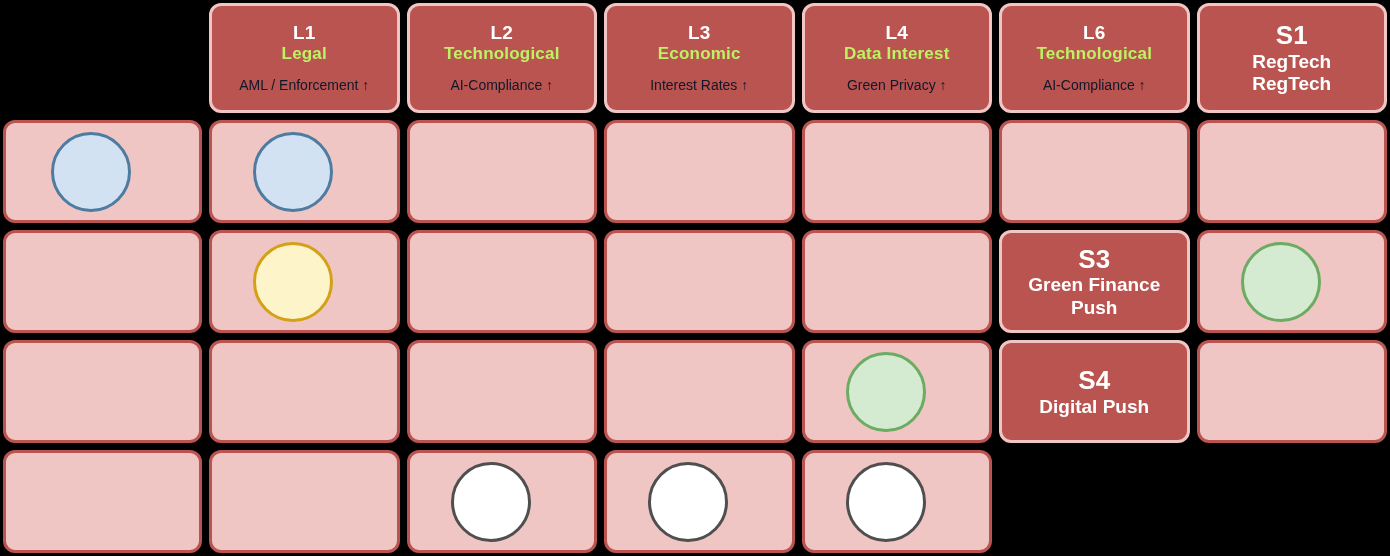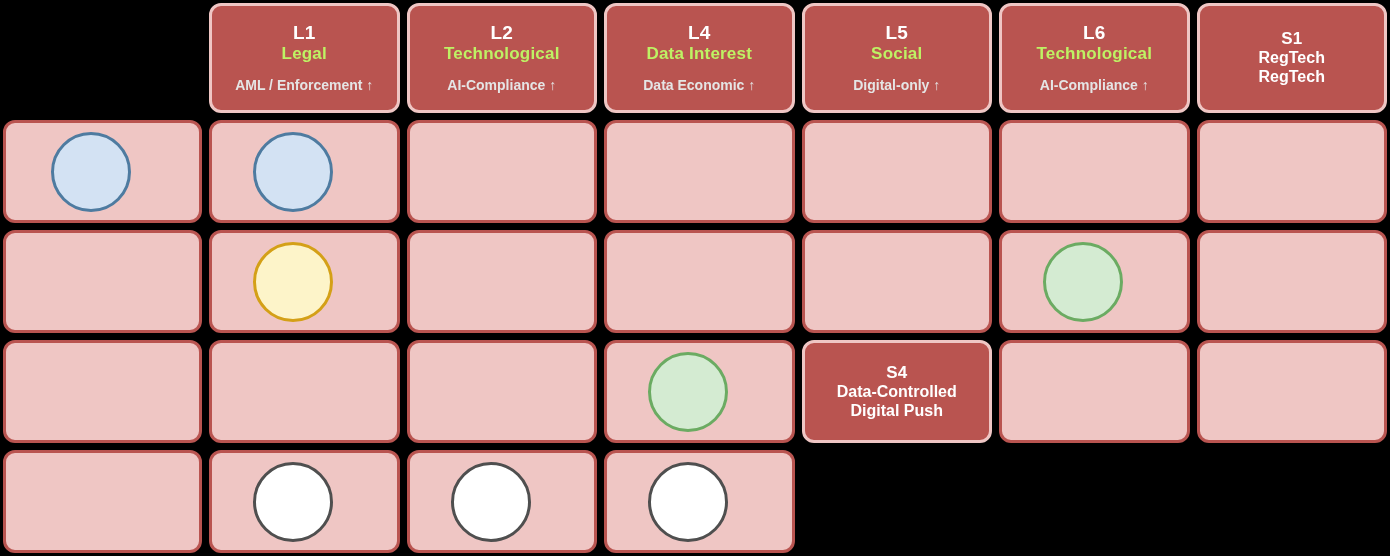--- a/index.html
+++ b/index.html
@@ -61,22 +61,22 @@
   }
   .hcell .name {
     color: #bef264;
     font-weight: bold;
     font-size: 17px;
     line-height: 1.12;
     letter-spacing: .2px;
     white-space: nowrap;
   }
   .hcell .sub {
-    color: #e5e5e5;
-    font-weight: bold;
+    color: #0f172a;
+    font-weight: normal;
     font-size: 14px;
     line-height: 1.2;
     margin-top: 14px;
     white-space: nowrap;
   }
 
   
   .rowhead {
     background: #b95450;
     border: 3px solid #efc6c4;
@@ -86,27 +86,27 @@
     align-items: center;
     justify-content: center;
     box-sizing: border-box;
     text-align: center;
     padding: 4px 6px;
     overflow: hidden;
   }
   .rowhead .code {
     color: #ffffff;
     font-weight: bold;
-    font-size: 17px;
+    font-size: 26px;
     line-height: 1.18;
   }
   .rowhead .name {
     color: #ffffff;
     font-weight: bold;
-    font-size: 16px;
+    font-size: 19px;
     line-height: 1.18;
   }
 
   
   .cell {
     background: #efc6c4;
     border: 3px solid #b95450;
     border-radius: 12px;
     box-sizing: border-box;
     position: relative;
@@ -140,28 +140,28 @@
         <div class="code">L1</div>
         <div class="name">Legal</div>
         <div class="sub">AML / Enforcement ↑</div>
       </div>
       <div class="hcell">
         <div class="code">L2</div>
         <div class="name">Technological</div>
         <div class="sub">AI-Compliance ↑</div>
       </div>
       <div class="hcell">
+        <div class="code">L3</div>
+        <div class="name">Economic</div>
+        <div class="sub">Interest Rates ↑</div>
+      </div>
+      <div class="hcell">
         <div class="code">L4</div>
         <div class="name">Data Interest</div>
-        <div class="sub">Data Economic ↑</div>
-      </div>
-      <div class="hcell">
-        <div class="code">L5</div>
-        <div class="name">Social</div>
-        <div class="sub">Digital-only ↑</div>
+        <div class="sub">Green Privacy ↑</div>
       </div>
       <div class="hcell">
         <div class="code">L6</div>
         <div class="name">Technological</div>
         <div class="sub">AI-Compliance ↑</div>
       </div>
       <div class="rowhead">
         <div class="code">S1</div>
         <div class="name">RegTech</div>
         <div class="name">RegTech</div>
@@ -177,33 +177,37 @@
       <div class="cell"></div>
       <div class="cell"></div>
       <div class="cell"></div>
       <div class="cell"></div>
       <div class="cell">
         <div class="marker m-yellow"></div>
       </div>
       <div class="cell"></div>
       <div class="cell"></div>
       <div class="cell"></div>
+      <div class="rowhead">
+        <div class="code">S3</div>
+        <div class="name">Green Finance</div>
+        <div class="name">Push</div>
+      </div>
       <div class="cell">
         <div class="marker m-green"></div>
       </div>
       <div class="cell"></div>
       <div class="cell"></div>
       <div class="cell"></div>
       <div class="cell"></div>
       <div class="cell">
         <div class="marker m-green"></div>
       </div>
       <div class="rowhead">
         <div class="code">S4</div>
-        <div class="name">Data-Controlled</div>
         <div class="name">Digital Push</div>
       </div>
       <div class="cell"></div>
       <div class="cell"></div>
       <div class="cell"></div>
       <div class="cell">
         <div class="marker m-white"></div>
       </div>
       <div class="cell">
         <div class="marker m-white"></div>

